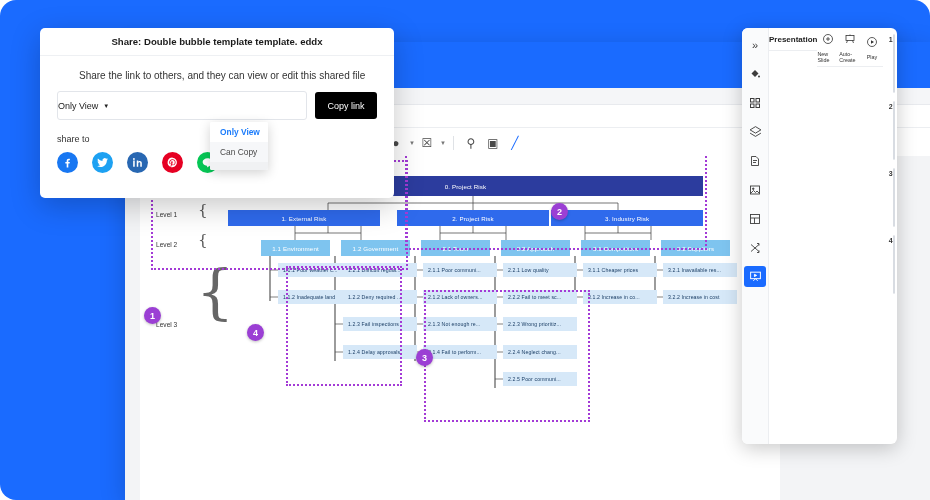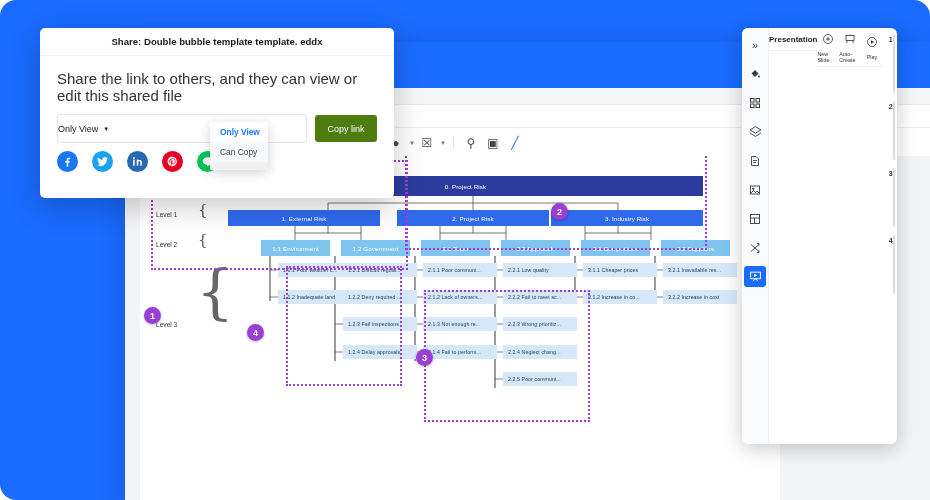--- a/index.html
+++ b/index.html
@@ -125,38 +125,38 @@
   #share-dialog{
     position:absolute;left:40px;top:28px;width:354px;height:170px;
     background:#fff;border-radius:5px;
     box-shadow:0 8px 30px rgba(0,0,0,.22);z-index:40;
   }
   #share-header{
     height:27px;display:flex;align-items:center;justify-content:center;
     font-size:9.6px;font-weight:bold;color:#1b1b1b;border-bottom:1px solid #eef0f3;
   }
   #share-sub{
-    font-size:15px;color:#333;padding:14px 17px 0 17px;
+    font-size:10px;color:#333;padding:14px 17px 0 17px;margin-left:22px;
   }
   #share-link-row{display:flex;align-items:center;padding:10px 17px 0 17px;gap:8px;}
   #link-box{
     flex:1;height:27px;border:1px solid #e2e5ea;border-radius:3px;
     display:flex;align-items:center;background:#fff;
   }
   #link-url{
     flex:1;font-size:9.2px;color:#2f7bf6;padding-left:9px;
     overflow:hidden;white-space:nowrap;
   }
   #perm-select{
     display:flex;align-items:center;gap:5px;font-size:9px;color:#222;
     padding-right:10px;
   }
   #perm-caret{font-size:6px;color:#222;}
   #copy-link{
-    width:62px;height:27px;background:#4d7c0f;color:#fff;border-radius:3px;
+    width:62px;height:27px;background:#000000;color:#fff;border-radius:3px;
     display:flex;align-items:center;justify-content:center;font-size:9px;
   }
   #perm-menu{
     position:absolute;left:210px;top:122px;width:58px;
     background:#fff;border-radius:2px;
     box-shadow:0 3px 12px rgba(0,0,0,.18);z-index:45;overflow:hidden;
   }
   .perm-item{height:20px;display:flex;align-items:center;padding-left:10px;
     font-size:8.4px;}
   .perm-item.sel-item{color:#1a7bfb;font-weight:bold;background:#fff;}
@@ -460,20 +460,21 @@
   <div id="share-link-row">
     <div id="link-box">
       <div id="perm-select">
         <span>Only View</span>
         <span id="perm-caret">▼</span>
       </div>
     </div>
     <div id="copy-link">Copy link</div>
   </div>
 
+  <div id="share-to">share to</div>
 
   <div id="socials">
     <div class="soc" style="background:#1877F2;">
       <svg width="13" height="13" viewBox="0 0 24 24" fill="#fff">
           <path d="M13.5 21v-7h2.4l.4-3h-2.8V9.2c0-.9.3-1.5 1.5-1.5h1.4V5.1c-.3 0-1.2-.1-2.2-.1-2.2 0-3.7 1.3-3.7 3.8V11H8v3h2.5v7z"></path>
         </svg>
     </div>
     <div class="soc" style="background:#1DA1F2;">
       <svg width="13" height="13" viewBox="0 0 24 24" fill="#fff">
           <path d="M22 5.9c-.7.3-1.5.6-2.3.7.8-.5 1.5-1.3 1.8-2.3-.8.5-1.7.8-2.6 1a4.1 4.1 0 0 0-7 3.7A11.6 11.6 0 0 1 3.5 4.6a4.1 4.1 0 0 0 1.3 5.5c-.7 0-1.3-.2-1.9-.5 0 2 1.4 3.7 3.3 4.1-.6.2-1.2.2-1.9.1a4.1 4.1 0 0 0 3.8 2.9A8.3 8.3 0 0 1 2 18.4a11.6 11.6 0 0 0 6.3 1.9c7.5 0 11.7-6.3 11.7-11.7v-.5c.8-.6 1.5-1.3 2-2.2z"></path>

